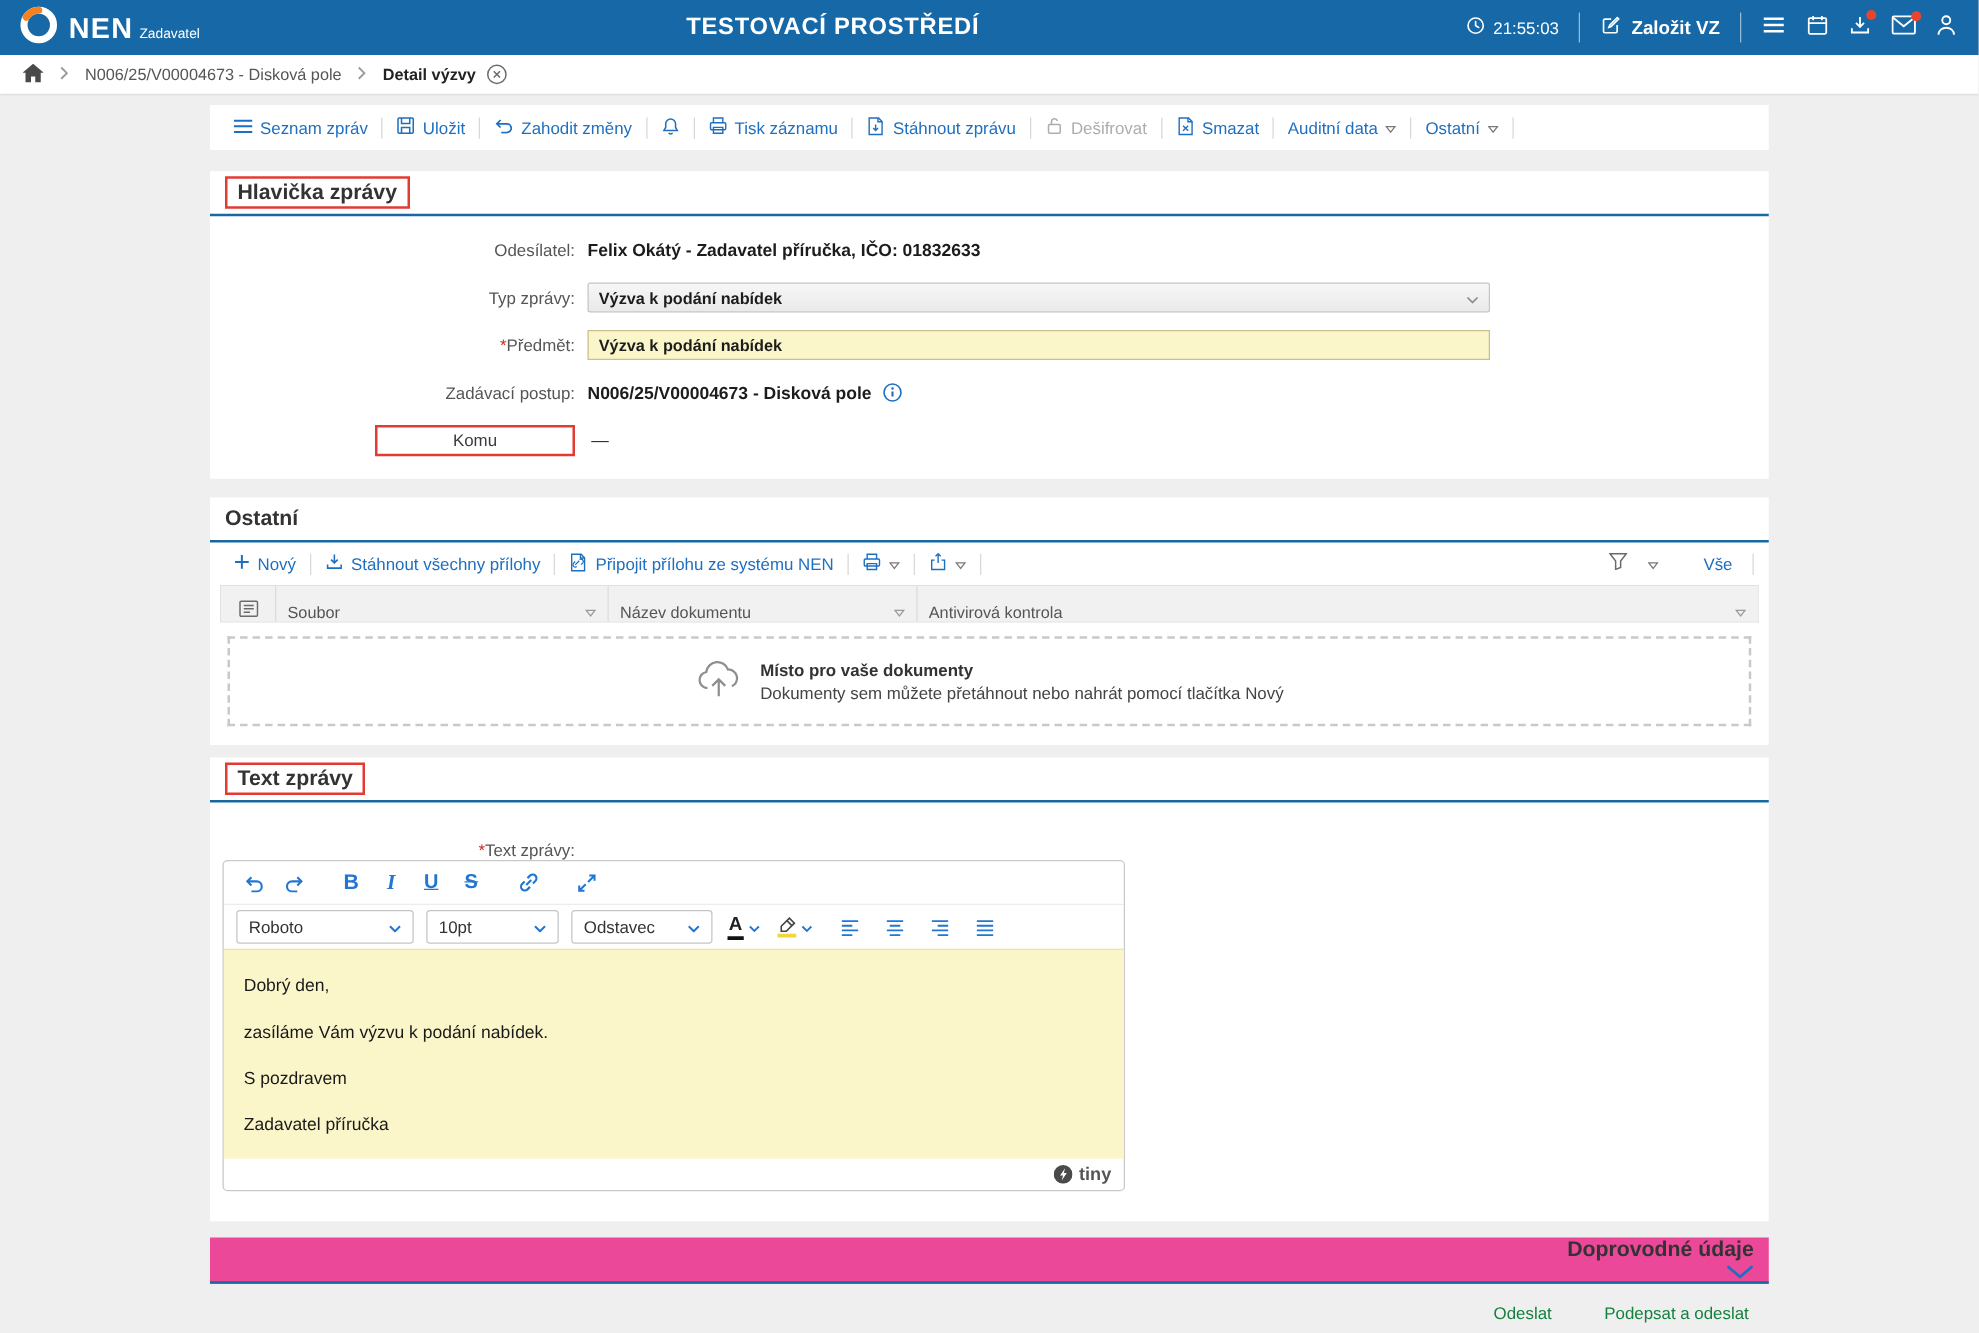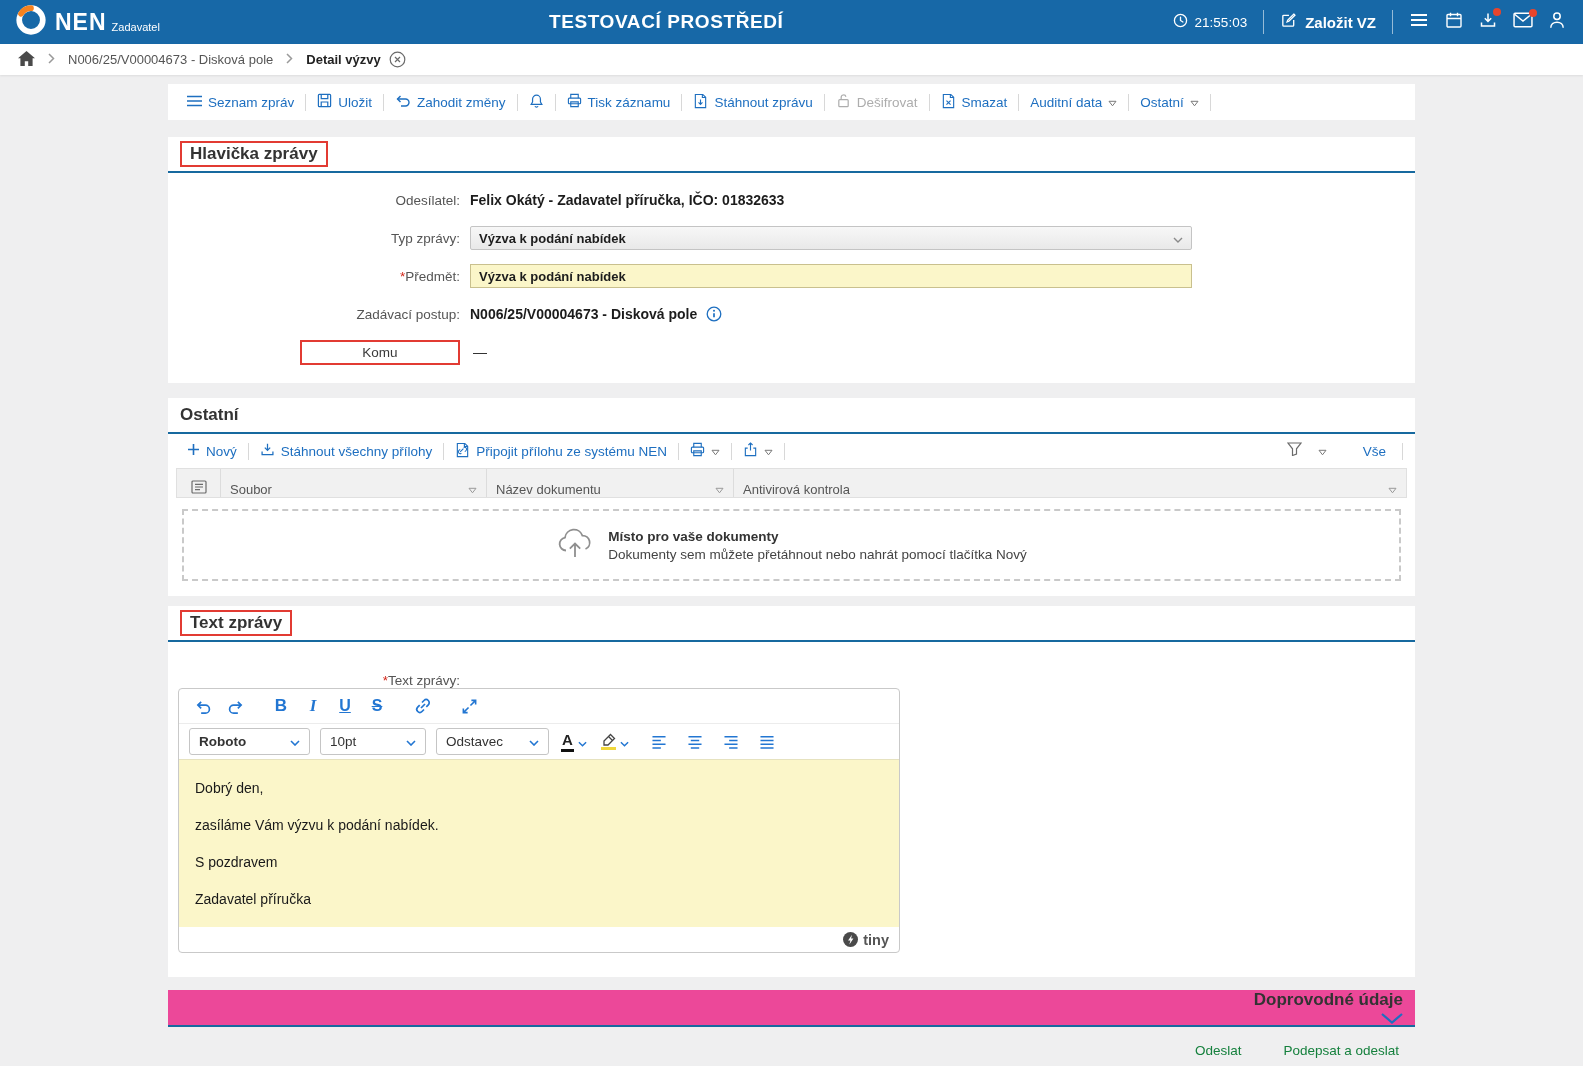--- a/index.html
+++ b/index.html
@@ -78,21 +78,21 @@
   .msg-body { display:flex; align-items:flex-start; padding:22px 0 24px;flex-direction:column; }
   .msg-label { width:292px; text-align:right; font-size:13.5px; color:#555; padding-top:9px; flex-shrink:0; }
   .editor { margin-left:10px; width:722px; border:1px solid #c9c9c9; border-radius:4px; overflow:hidden; background:#fff; }
   .ed-row1 { height:34px; display:flex; align-items:center; padding:0 10px; gap:4px; color:#2276d2; }
   .ed-btn { display:flex; align-items:center; justify-content:center; width:28px; height:26px; cursor:pointer; border-radius:3px; }
   .ed-gap { width:10px; }
   .ed-txt { font-size:16px; font-weight:bold; color:#2276d2; }
   .ed-row2 { height:36px; display:flex; align-items:center; padding:0 10px; gap:10px; border-top:1px solid #ececec; }
   .ed-select { height:27px; border:1px solid #c5c5c5; border-radius:3px; background:#fff; display:flex;
                align-items:center; justify-content:space-between; padding:0 9px; font-size:13.5px; color:#333; cursor:pointer; }
-  .w-font { width:121px;font-weight:bold; } .w-size { width:106px; } .w-block { width:113px; }
+  .w-font { width:142px; } .w-size { width:106px; } .w-block { width:113px; }
   .color-btn { display:flex; align-items:center; gap:4px; cursor:pointer; padding:0 2px; }
   .A-glyph { font-weight:bold; font-size:15px; color:#222; border-bottom:3px solid #111; line-height:1.15; padding:0 1px; }
   .align-group { display:flex; gap:8px; margin-left:4px; color:#2276d2; }
   .ed-content { background:#fbf6c9; border-top:1px solid #e6e2bf; padding:10px 16px; height:168px; cursor:text; }
   .ed-content p { font-size:14px; color:#191919; line-height:37px; }
   .ed-footer { height:25px; display:flex; align-items:center; justify-content:flex-end; gap:5px; padding:0 10px; }
   .tiny-text { font-weight:bold; font-size:14.5px; color:#555; }
 
   
   .acc-card { margin-top:13px; height:37px; display:flex; align-items:flex-end; justify-content:space-between;

